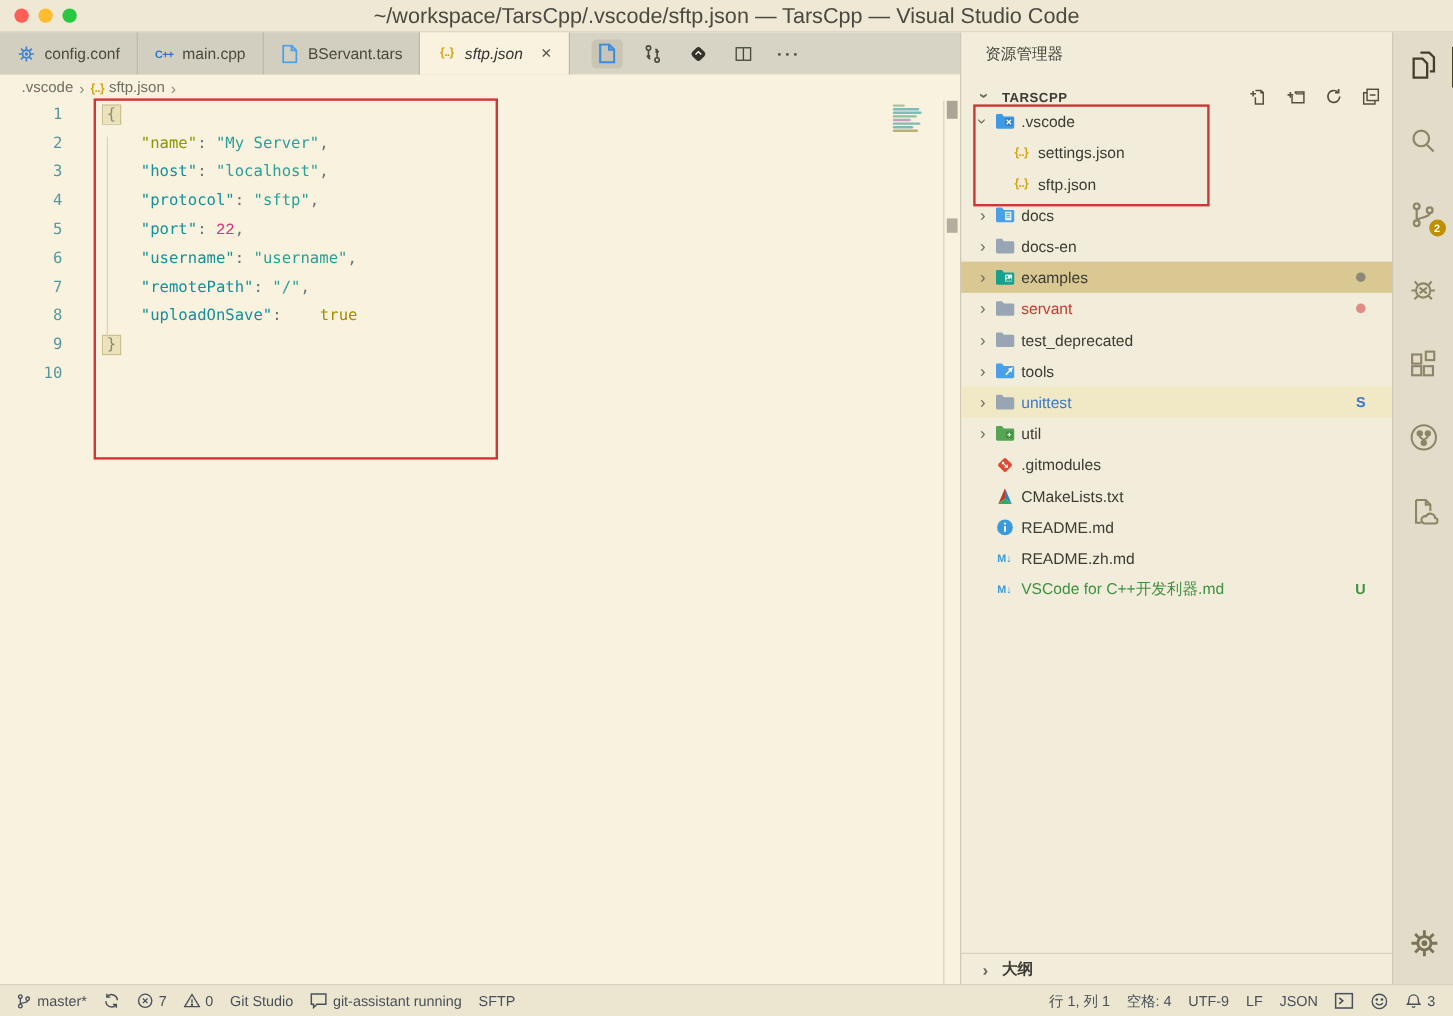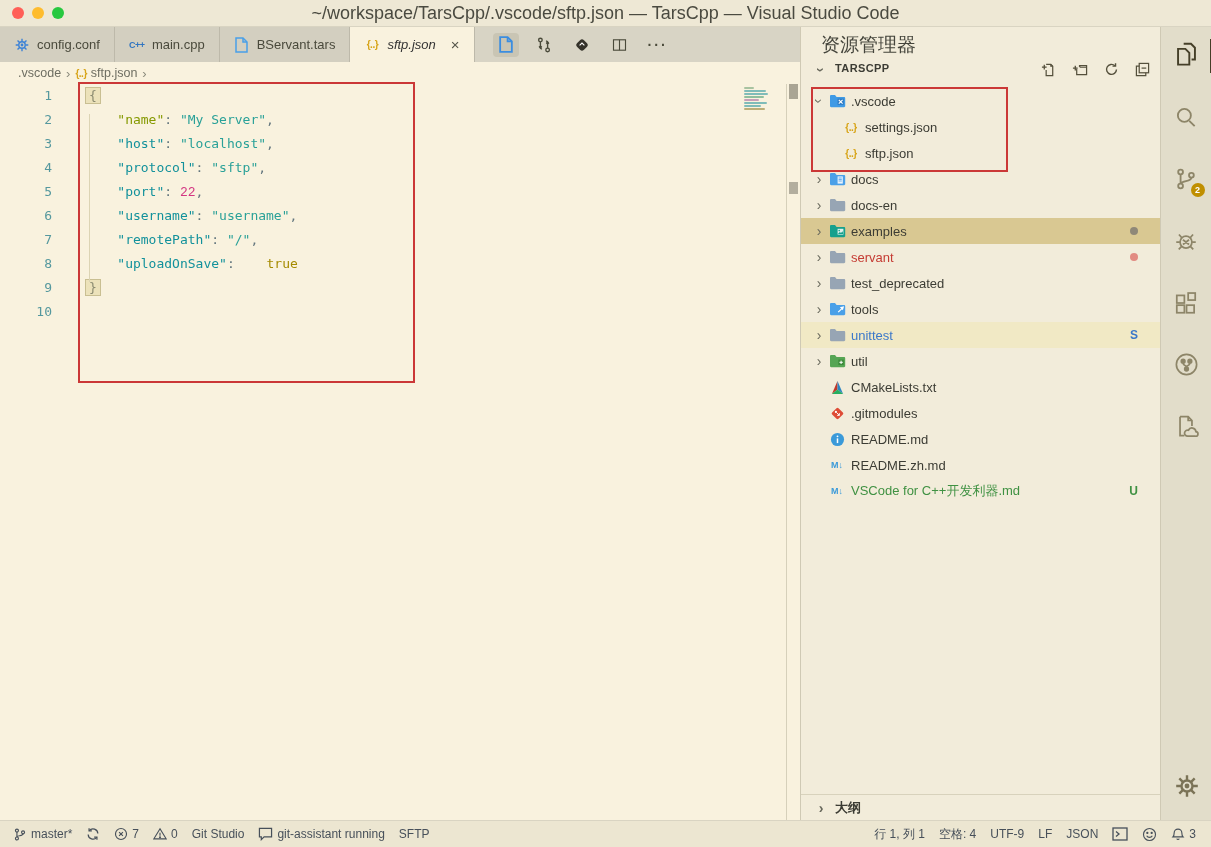--- a/index.html
+++ b/index.html
@@ -49,22 +49,22 @@
   .tk-punct{ color:#62757d; }
   .tk-brace{ color:#8a8a70; background:#ece2ba; box-shadow:0 0 0 1px #c9bf92; padding:0 3px; }
   .indent-guide { position:absolute; left:89px; top:30px; width:1px; height:168px; background:#dcd4b4; }
   .annotation { position:absolute; border:2px solid #cb3837; pointer-events:none; }
   .minimap { position:absolute; left:744px; top:3px; width:34px; }
   .minimap div { height:2px; margin-bottom:1px; border-radius:1px; }
   .scrollstrip { position:absolute; left:786px; top:0; width:14px; height:736px; border-left:1px solid #d6d0ba; }
   .thumb { position:absolute; left:2px; width:9px; background:#aaa594; }
 
   
-  .sb-header { height:35px; display:flex; align-items:center; padding-left:20px; color:#45453c; font-size:19px; }
-  .sb-root { height:26px; display:flex; align-items:flex-start; padding:0 10px 0 12px; font-weight:bold; font-size:11px;
+  .sb-header { height:35px; display:flex; align-items:center; padding-left:20px; color:#45453c; font-size:13px; }
+  .sb-root { height:26px; display:flex; align-items:flex-end; padding:0 10px 0 12px; font-weight:bold; font-size:11px;
              letter-spacing:.4px; color:#3c3c34; }
   .sb-root-label { margin-left:6px; flex:1; }
   .sb-tools { display:flex; gap:16px; align-items:center; }
   .sb-tool { display:inline-flex; cursor:pointer; }
   .tree { position:relative; }
   .tree-row { height:26px; display:flex; align-items:center; padding-right:22px; cursor:pointer; }
   .tree-row.selected { background:#d9c892; }
   .tree-row.tinted { background:#f1e9c5; }
   .chev { width:16px; text-align:center; color:#68685c; font-size:14px; flex:none; display:inline-block; }
   .chev.down { transform:rotate(90deg); }
@@ -361,37 +361,37 @@
               <rect x="9.4" y="5.6" width="5.4" height="5.4" fill="#3d8c3b"></rect>
               <path d="M12.1 6.6v3.4M10.4 8.3h3.4" stroke="#fff" stroke-width="1"></path>
             </svg>
           </span>
           <span class="row-label">util</span>
         </div>
         <div class="tree-row" style="padding-left:10px">
           <span class="chev"> </span>
           <span class="row-icon">
             <svg width="15" height="15" viewBox="0 0 16 16">
+              <rect x="3.2" y="3.2" width="9.6" height="9.6" rx="1.5" transform="rotate(45 8 8)" fill="#de4c36"></rect>
+              <circle cx="6.3" cy="6.3" r="1.2" fill="#fff"></circle>
+              <path d="M7.2 7.2L9.8 9.8M10 7.6v2.4H7.6" stroke="#fff" stroke-width="1" fill="none"></path>
+            </svg>
+          </span>
+          <span class="row-label">.gitmodules</span>
+        </div>
+        <div class="tree-row" style="padding-left:10px">
+          <span class="chev"> </span>
+          <span class="row-icon">
+            <svg width="15" height="15" viewBox="0 0 16 16">
               <path d="M8 1L2 15l6-5z" fill="#c0392b"></path>
               <path d="M8 1l6 14-6-5z" fill="#2e86c1"></path>
               <path d="M2 15h12L8 10z" fill="#27ae60"></path>
             </svg>
           </span>
           <span class="row-label">CMakeLists.txt</span>
-        </div>
-        <div class="tree-row" style="padding-left:10px">
-          <span class="chev"> </span>
-          <span class="row-icon">
-            <svg width="15" height="15" viewBox="0 0 16 16">
-              <rect x="3.2" y="3.2" width="9.6" height="9.6" rx="1.5" transform="rotate(45 8 8)" fill="#de4c36"></rect>
-              <circle cx="6.3" cy="6.3" r="1.2" fill="#fff"></circle>
-              <path d="M7.2 7.2L9.8 9.8M10 7.6v2.4H7.6" stroke="#fff" stroke-width="1" fill="none"></path>
-            </svg>
-          </span>
-          <span class="row-label">.gitmodules</span>
         </div>
         <div class="tree-row" style="padding-left:10px">
           <span class="chev"> </span>
           <span class="row-icon">
             <svg width="15" height="15" viewBox="0 0 16 16">
               <circle cx="8" cy="8" r="7" fill="#3b9ad9"></circle>
               <rect x="7.2" y="6.8" width="1.6" height="5" fill="#fff"></rect>
               <circle cx="8" cy="4.6" r="1" fill="#fff"></circle>
             </svg>
           </span>

